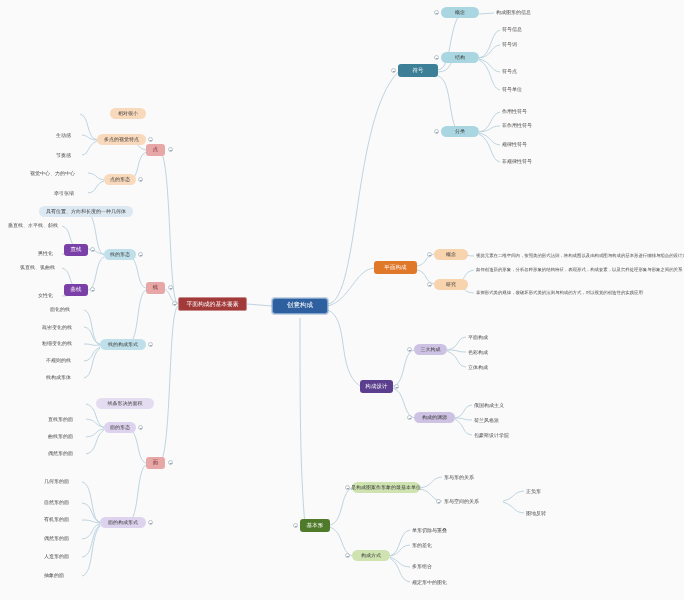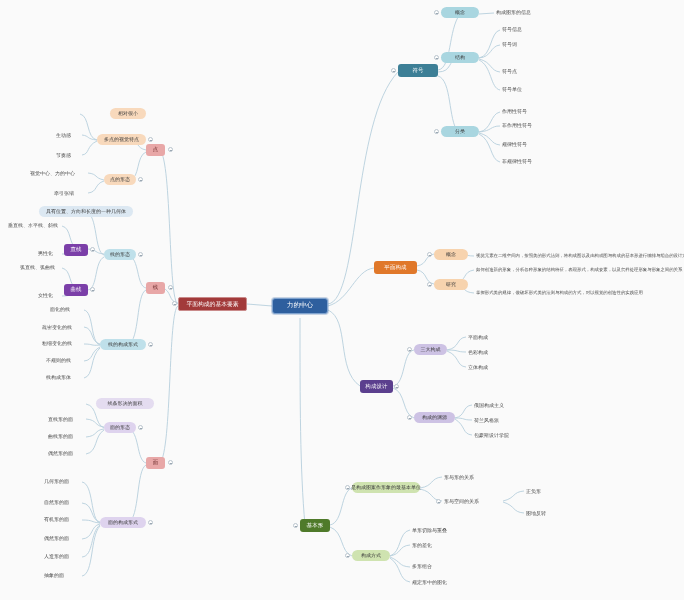--- a/index.html
+++ b/index.html
@@ -186,21 +186,21 @@
 
       <path d="M100 523 C 90 520, 94 484, 82 482"></path>
       <path d="M100 522 C 90 520, 94 504, 82 503"></path>
       <path d="M100 523 C 90 522, 94 520, 82 520"></path>
       <path d="M100 524 C 90 526, 94 538, 82 539"></path>
       <path d="M100 525 C 90 532, 94 556, 82 557"></path>
       <path d="M100 526 C 90 536, 94 574, 82 576"></path>
     </g>
   </svg>
 
-  <div class="node n-root" style="left:272px;top:298px;width:56px;height:16px;">力的中心</div>
+  <div class="node n-root" style="left:272px;top:298px;width:56px;height:16px;">创意构成</div>
 
   <div class="node n-fill" style="left:398px;top:64px;width:40px;height:13px;background:#3d7f96;">符号</div>
   <div class="toggle" style="left:391px;top:68px;"></div>
 
   <div class="node n-chip" style="left:441px;top:7px;width:38px;height:11px;background:#a9d6e0;">概念</div>
   <div class="toggle" style="left:434px;top:10px;"></div>
   <div class="node n-leaf" style="left:494px;top:7px;width:80px;height:11px;justify-content:flex-start;">构成图形的信息</div>
 
   <div class="node n-chip" style="left:441px;top:52px;width:38px;height:11px;background:#a9d6e0;">结构</div>
   <div class="toggle" style="left:434px;top:55px;"></div>

